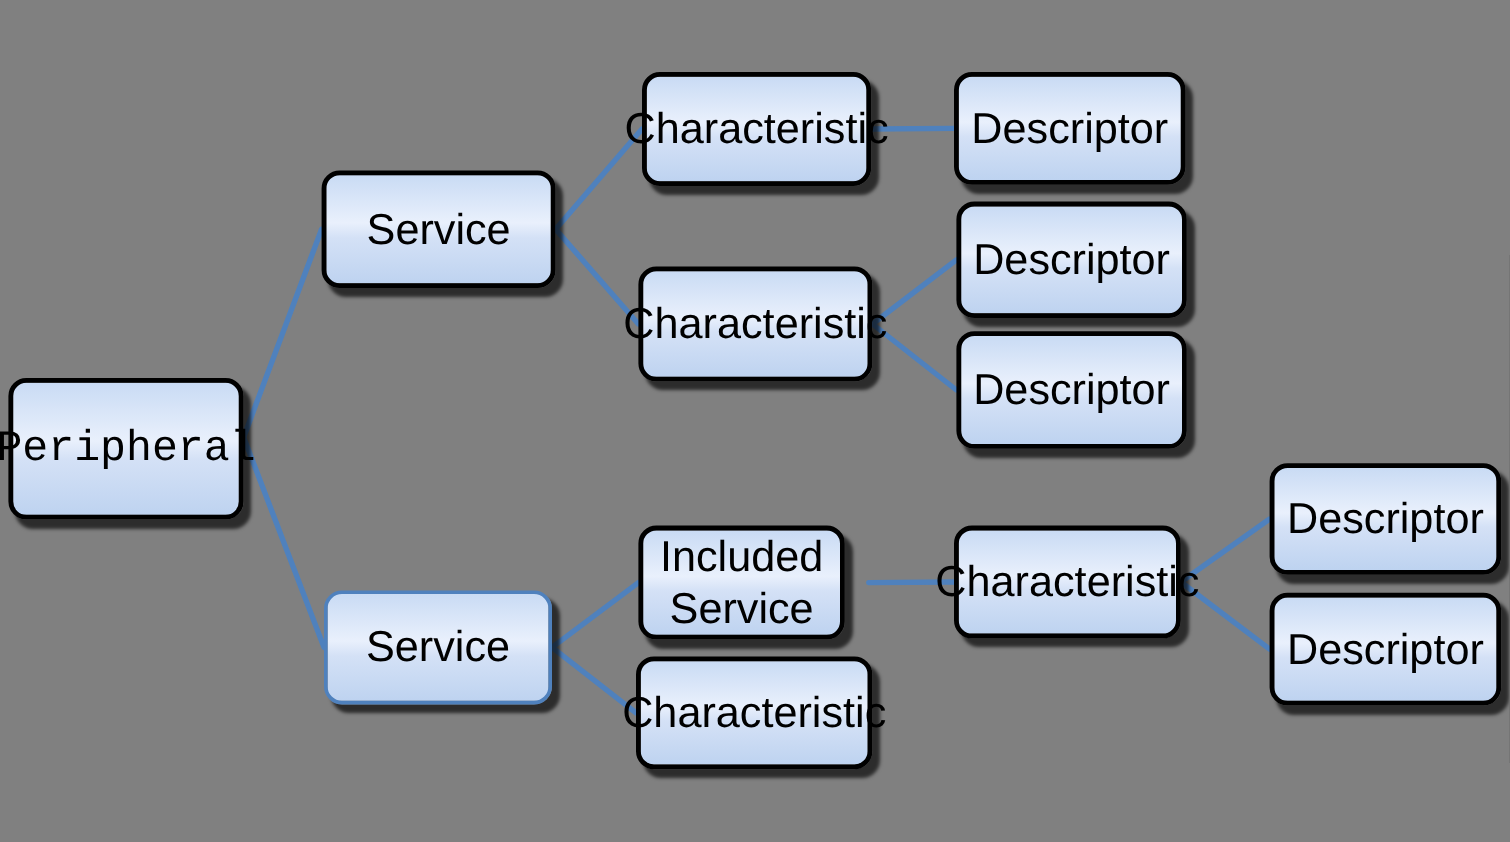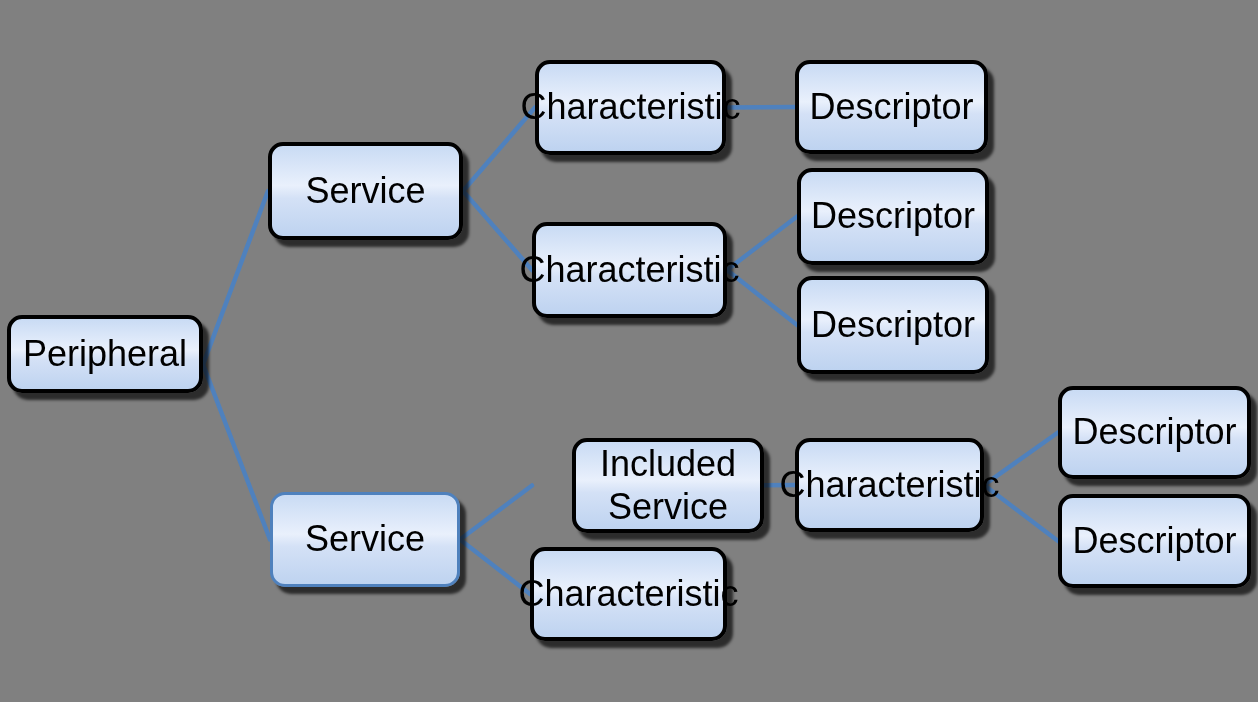--- a/index.html
+++ b/index.html
@@ -54,21 +54,21 @@
       <line x1="726" y1="107.5" x2="795" y2="107" stroke="#4f81bd" stroke-width="4.5" stroke-linecap="round"></line>
       <line x1="727" y1="270" x2="797" y2="216.5" stroke="#4f81bd" stroke-width="4.5" stroke-linecap="round"></line>
       <line x1="727" y1="270" x2="797" y2="325" stroke="#4f81bd" stroke-width="4.5" stroke-linecap="round"></line>
       <line x1="460" y1="539.5" x2="532" y2="485.5" stroke="#4f81bd" stroke-width="4.5" stroke-linecap="round"></line>
       <line x1="460" y1="539.5" x2="530" y2="594" stroke="#4f81bd" stroke-width="4.5" stroke-linecap="round"></line>
       <line x1="724" y1="485.5" x2="795" y2="485" stroke="#4f81bd" stroke-width="4.5" stroke-linecap="round"></line>
       <line x1="984" y1="485" x2="1058" y2="432.5" stroke="#4f81bd" stroke-width="4.5" stroke-linecap="round"></line>
       <line x1="984" y1="485" x2="1058" y2="541" stroke="#4f81bd" stroke-width="4.5" stroke-linecap="round"></line>
     </svg>
   <div id="nodes">
-      <div class="node" style="left: 7px; top: 315px; width: 196px; height: 78px; border-color: rgb(0, 0, 0);">
+      <div class="node" style="left: 7px; top: 315px; width: 196px; height: 118px; border-color: rgb(0, 0, 0); font-family: Liberation Mono, monospace;">
         <span class="node-label">Peripheral</span>
       </div>
       <div class="node" style="left: 268px; top: 142px; width: 195px; height: 98px; border-color: rgb(0, 0, 0);">
         <span class="node-label">Service</span>
       </div>
       <div class="node" style="left: 535px; top: 60px; width: 191px; height: 95px; border-color: rgb(0, 0, 0);">
         <span class="node-label">Characteristic</span>
       </div>
       <div class="node" style="left: 795px; top: 60px; width: 193px; height: 94px; border-color: rgb(0, 0, 0);">
         <span class="node-label">Descriptor</span>
@@ -78,21 +78,21 @@
       </div>
       <div class="node" style="left: 797px; top: 168px; width: 192px; height: 97px; border-color: rgb(0, 0, 0);">
         <span class="node-label">Descriptor</span>
       </div>
       <div class="node" style="left: 797px; top: 276px; width: 192px; height: 98px; border-color: rgb(0, 0, 0);">
         <span class="node-label">Descriptor</span>
       </div>
       <div class="node node--highlight" style="left: 270px; top: 492px; width: 190px; height: 95px; border-color: rgb(79, 129, 189);">
         <span class="node-label">Service</span>
       </div>
-      <div class="node" style="left: 532px; top: 438px; width: 192px; height: 95px; border-color: rgb(0, 0, 0); margin-left: 40px;">
+      <div class="node" style="left: 532px; top: 438px; width: 172px; height: 95px; border-color: rgb(0, 0, 0);">
         <span class="node-label">Included Service</span>
       </div>
       <div class="node" style="left: 530px; top: 547px; width: 197px; height: 94px; border-color: rgb(0, 0, 0);">
         <span class="node-label">Characteristic</span>
       </div>
       <div class="node" style="left: 795px; top: 438px; width: 189px; height: 94px; border-color: rgb(0, 0, 0);">
         <span class="node-label">Characteristic</span>
       </div>
       <div class="node" style="left: 1058px; top: 386px; width: 193px; height: 93px; border-color: rgb(0, 0, 0);">
         <span class="node-label">Descriptor</span>

